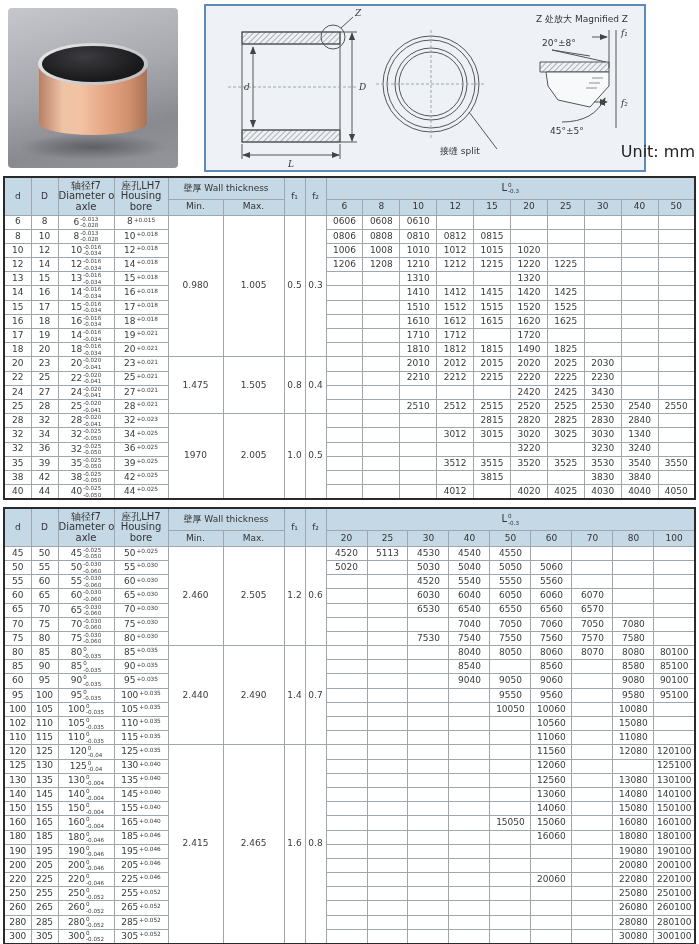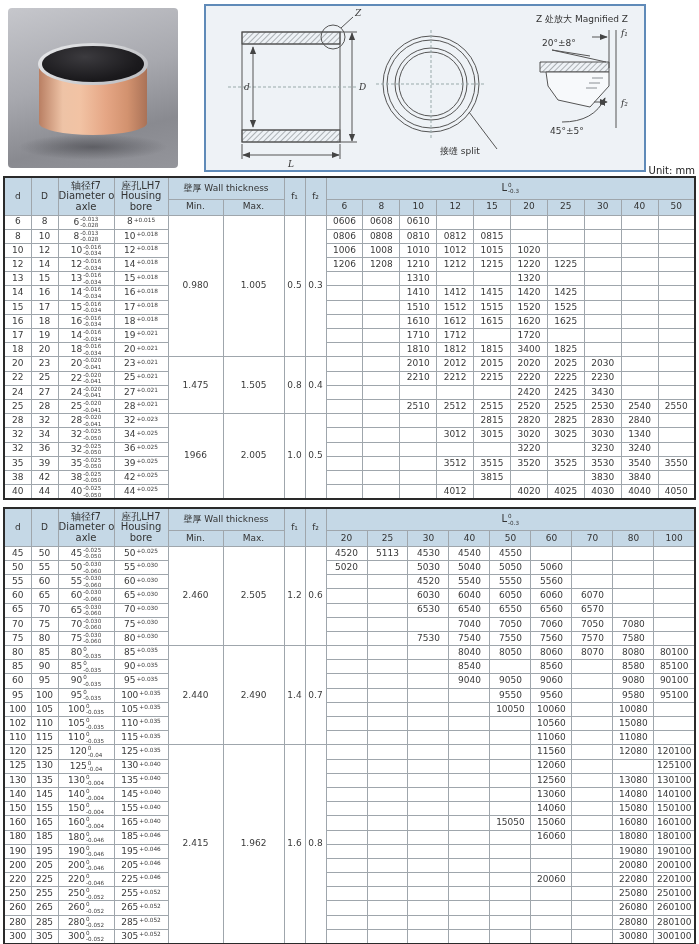--- a/index.html
+++ b/index.html
@@ -20,21 +20,21 @@
   .cyl-top { position:absolute; top:0; left:0; width:110px; height:42px; border-radius:50%;
              background:linear-gradient(145deg,#e9eaec,#b9babe); }
   .cyl-bore { position:absolute; top:3px; left:4px; width:102px; height:36px; border-radius:50%;
               background:radial-gradient(ellipse at 42% 30%,#3c3b3f 0%,#1b1a1d 65%,#111013 100%); }
 
   .drawing { position:absolute; left:204px; top:4px; width:442px; height:168px;
              border:2px solid #5f8ab8; background:#eef2f6; }
   .drawing svg { display:block; }
   .dimtext { font-family:"DejaVu Serif","Liberation Serif",serif; font-style:italic; font-size:9px; fill:#333; }
   .cjk { font-size:9px; fill:#333; }
-  .unit { position:absolute; right:4px; bottom:0; font-size:10px; color:#222; }
+  .unit { position:absolute; right:4px; bottom:15px; font-size:16px; color:#222; }
 
   
   .tbl-wrap { padding:0 3px; }
   table.spec { border-collapse:collapse; table-layout:fixed; width:693px; border:2px solid #2a2a2a; }
   table.spec th, table.spec td { border:1px solid #9fa6ac; text-align:center; vertical-align:middle;
       padding:0; font-size:9px; font-weight:normal; line-height:1.05; overflow:hidden; white-space:nowrap; color:#3a3a3a; }
   table.spec thead th { background:#c5d8e6; color:#333; }
   table.spec thead tr.h1 th { height:22px; }
   table.spec thead tr.h2 th { height:16px; }
   table.spec tbody td { height:14px; background:#fff; }
@@ -342,21 +342,21 @@
           <tr>
             <td>18</td>
             <td>20</td>
             <td><span>18</span><span class="stk"><span>-0.016</span><span>-0.034</span></span></td>
             <td><span>20</span><span class="sup">+0.021</span></td>
             <td></td>
             <td></td>
             <td>1810</td>
             <td>1812</td>
             <td>1815</td>
-            <td>3400</td>
+            <td>1490</td>
             <td>1825</td>
             <td></td>
             <td></td>
             <td></td>
           </tr>
           <tr class="gstart">
             <td>20</td>
             <td>23</td>
             <td><span>20</span><span class="stk"><span>-0.020</span><span>-0.041</span></span></td>
             <td><span>23</span><span class="sup">+0.021</span></td>
@@ -421,21 +421,21 @@
             <td>2525</td>
             <td>2530</td>
             <td>2540</td>
             <td>2550</td>
           </tr>
           <tr class="gstart">
             <td>28</td>
             <td>32</td>
             <td><span>28</span><span class="stk"><span>-0.020</span><span>-0.041</span></span></td>
             <td><span>32</span><span class="sup">+0.023</span></td>
-            <td class="wallv" rowspan="6">1966</td>
+            <td class="wallv" rowspan="6">1970</td>
             <td class="wallv" rowspan="6">2.005</td>
             <td class="wallv" rowspan="6">1.0</td>
             <td class="wallv" rowspan="6">0.5</td>
             <td></td>
             <td></td>
             <td></td>
             <td></td>
             <td>2815</td>
             <td>2820</td>
             <td>2825</td>
@@ -799,21 +799,21 @@
             <td></td>
             <td>11080</td>
             <td></td>
           </tr>
           <tr class="gstart">
             <td>120</td>
             <td>125</td>
             <td><span>120</span><span class="stk"><span>0</span><span>-0.04</span></span></td>
             <td><span>125</span><span class="sup">+0.035</span></td>
             <td class="wallv" rowspan="14">2.415</td>
-            <td class="wallv" rowspan="14">1.962</td>
+            <td class="wallv" rowspan="14">2.465</td>
             <td class="wallv" rowspan="14">1.6</td>
             <td class="wallv" rowspan="14">0.8</td>
             <td></td>
             <td></td>
             <td></td>
             <td></td>
             <td></td>
             <td>11560</td>
             <td></td>
             <td>12080</td>

